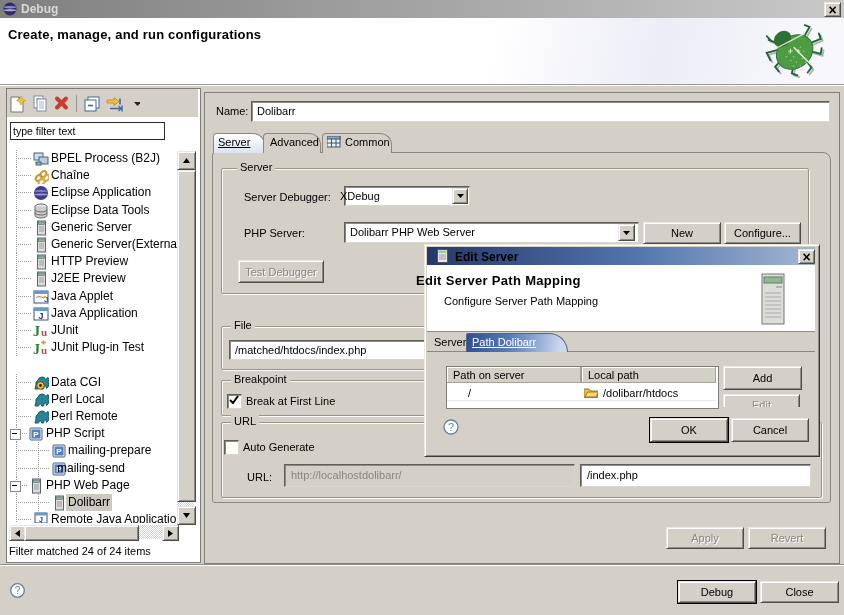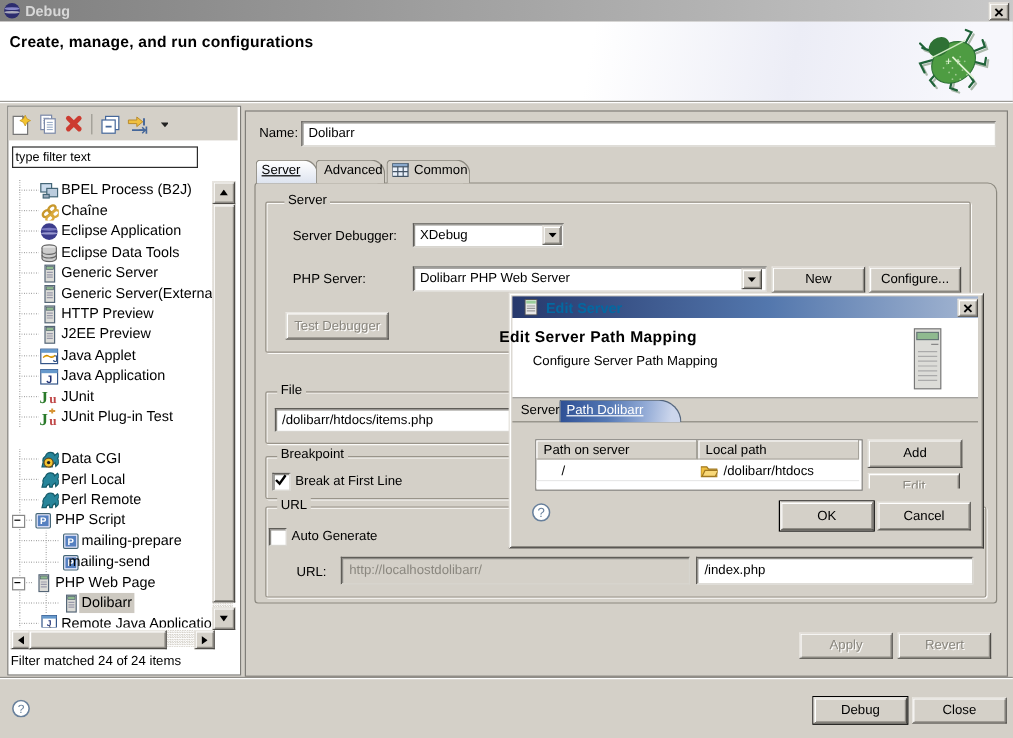--- a/index.html
+++ b/index.html
@@ -384,42 +384,42 @@
     <rect x="0" y="0" width="13" height="11" fill="#e8f0fa" stroke="#456"></rect>
     <rect x="0" y="0" width="13" height="3" fill="#88a8cc" stroke="#456"></rect>
     <path d="M4.5 3 v8 M9 3 v8 M0 7 h13" stroke="#456"></path>
   </svg>
 <div class="a" style="left:345px;top:136px;font-size:11px">Common</div>
 
 <div class="grp" style="left:221px;top:168px;width:586px;height:124px"></div>
 <div class="glab" style="left:237px;top:161px">Server</div>
 <div class="a" style="left:244px;top:191px">Server Debugger:</div>
 <div class="sunk" style="left:344px;top:186px;width:124px;height:18px"></div>
-<div class="a" style="left:350px;top:190px">XDebug</div>
+<div class="a" style="left:340px;top:190px">XDebug</div>
 <div class="btn" style="left:452px;top:188px;width:14px;height:14px">
     <svg width="7" height="4">
       <path d="M0 0 h7 l-3.5 4 z" fill="#000"></path>
     </svg>
   </div>
 <div class="a" style="left:244px;top:227px">PHP Server:</div>
 <div class="sunk" style="left:344px;top:222px;width:293px;height:19px"></div>
 <div class="a" style="left:350px;top:226px">Dolibarr PHP Web Server</div>
 <div class="btn" style="left:618px;top:224px;width:15px;height:15px">
     <svg width="7" height="4">
       <path d="M0 0 h7 l-3.5 4 z" fill="#000"></path>
     </svg>
   </div>
 <div class="btn" style="left:643px;top:222px;width:76px;height:20px">New</div>
 <div class="btn" style="left:724px;top:222px;width:75px;height:20px">Configure...</div>
 <div class="btn btnd" style="left:238px;top:260px;width:84px;height:21px">Test Debugger</div>
 
 <div class="grp" style="left:221px;top:326px;width:586px;height:42px"></div>
 <div class="glab" style="left:231px;top:319px">File</div>
 <div class="sunk" style="left:229px;top:340px;width:570px;height:18px"></div>
-<div class="a" style="left:235px;top:344px">/dolibarr/htdocs/items.php</div>
+<div class="a" style="left:235px;top:344px">/matched/htdocs/index.php</div>
 
 <div class="grp" style="left:221px;top:380px;width:586px;height:34px"></div>
 <div class="glab" style="left:231px;top:373px">Breakpoint</div>
 <div class="cb" style="left:227px;top:394px"><svg width="11" height="11">
       <path d="M2 5 l3 3 5 -7" stroke="#000" stroke-width="2" fill="none"></path>
     </svg></div>
 <div class="a" style="left:246px;top:395px">Break at First Line</div>
 
 <div class="grp" style="left:221px;top:422px;width:599px;height:74px"></div>
 <div class="glab" style="left:231px;top:415px">URL</div>
@@ -445,21 +445,21 @@
 <div class="btn" style="left:760px;top:581px;width:77px;height:20px">Close</div>
 
 <div class="a" style="left:424px;top:244px;width:394px;height:211px;background:#d4d0c8;border:1px solid;border-color:#e9e7e2 #3c3a37 #3c3a37 #e9e7e2;box-shadow:inset 1px 1px 0 #fff,inset -1px -1px 0 #8e8b84"></div>
 
 <div class="a" style="left:427px;top:247px;width:388px;height:18px;background:linear-gradient(90deg,#26386c,#5377ad 55%,#a4b6d2)"></div>
 <svg class="a" style="left:437px;top:249px" width="11" height="14">
     <rect x="0.5" y="0.5" width="10" height="13" fill="#e8e8e8" stroke="#555"></rect>
     <rect x="1.5" y="1.5" width="8" height="2.5" fill="#9c9"></rect>
     <path d="M2 6 h7 M2 8 h7 M2 10 h7" stroke="#999"></path>
   </svg>
-<div class="a" style="left:455px;top:250px;color:#0369a1;font-weight:bold;font-size:12px">Edit Server</div>
+<div class="a" style="left:455px;top:250px;color:#000000;font-weight:bold;font-size:12px">Edit Server</div>
 <div class="btn" style="left:798px;top:249px;width:15px;height:13px;font-weight:bold;font-size:14px;line-height:10px">×</div>
 
 <div class="a" style="left:427px;top:265px;width:388px;height:66px;background:#fff;border-bottom:1px solid #8f8d88"></div>
 <div class="a" style="left:416px;top:273px;font-weight:bold;font-size:13px;letter-spacing:.3px">Edit Server Path Mapping</div>
 <div class="a" style="left:444px;top:295px;font-size:11px">Configure Server Path Mapping</div>
 <svg class="a" style="left:761px;top:273px" width="24" height="52">
     <rect x="1" y="1" width="22" height="50" fill="#dcdcd8" stroke="#777"></rect>
     <rect x="3" y="4" width="18" height="6" fill="#8fba8f" stroke="#677"></rect>
     <path d="M15 14 h6" stroke="#888"></path>
     <path d="M4 20 h16 M4 24 h16 M4 28 h16 M4 32 h16 M4 36 h16 M4 40 h16 M4 44 h16" stroke="#aaa"></path>

